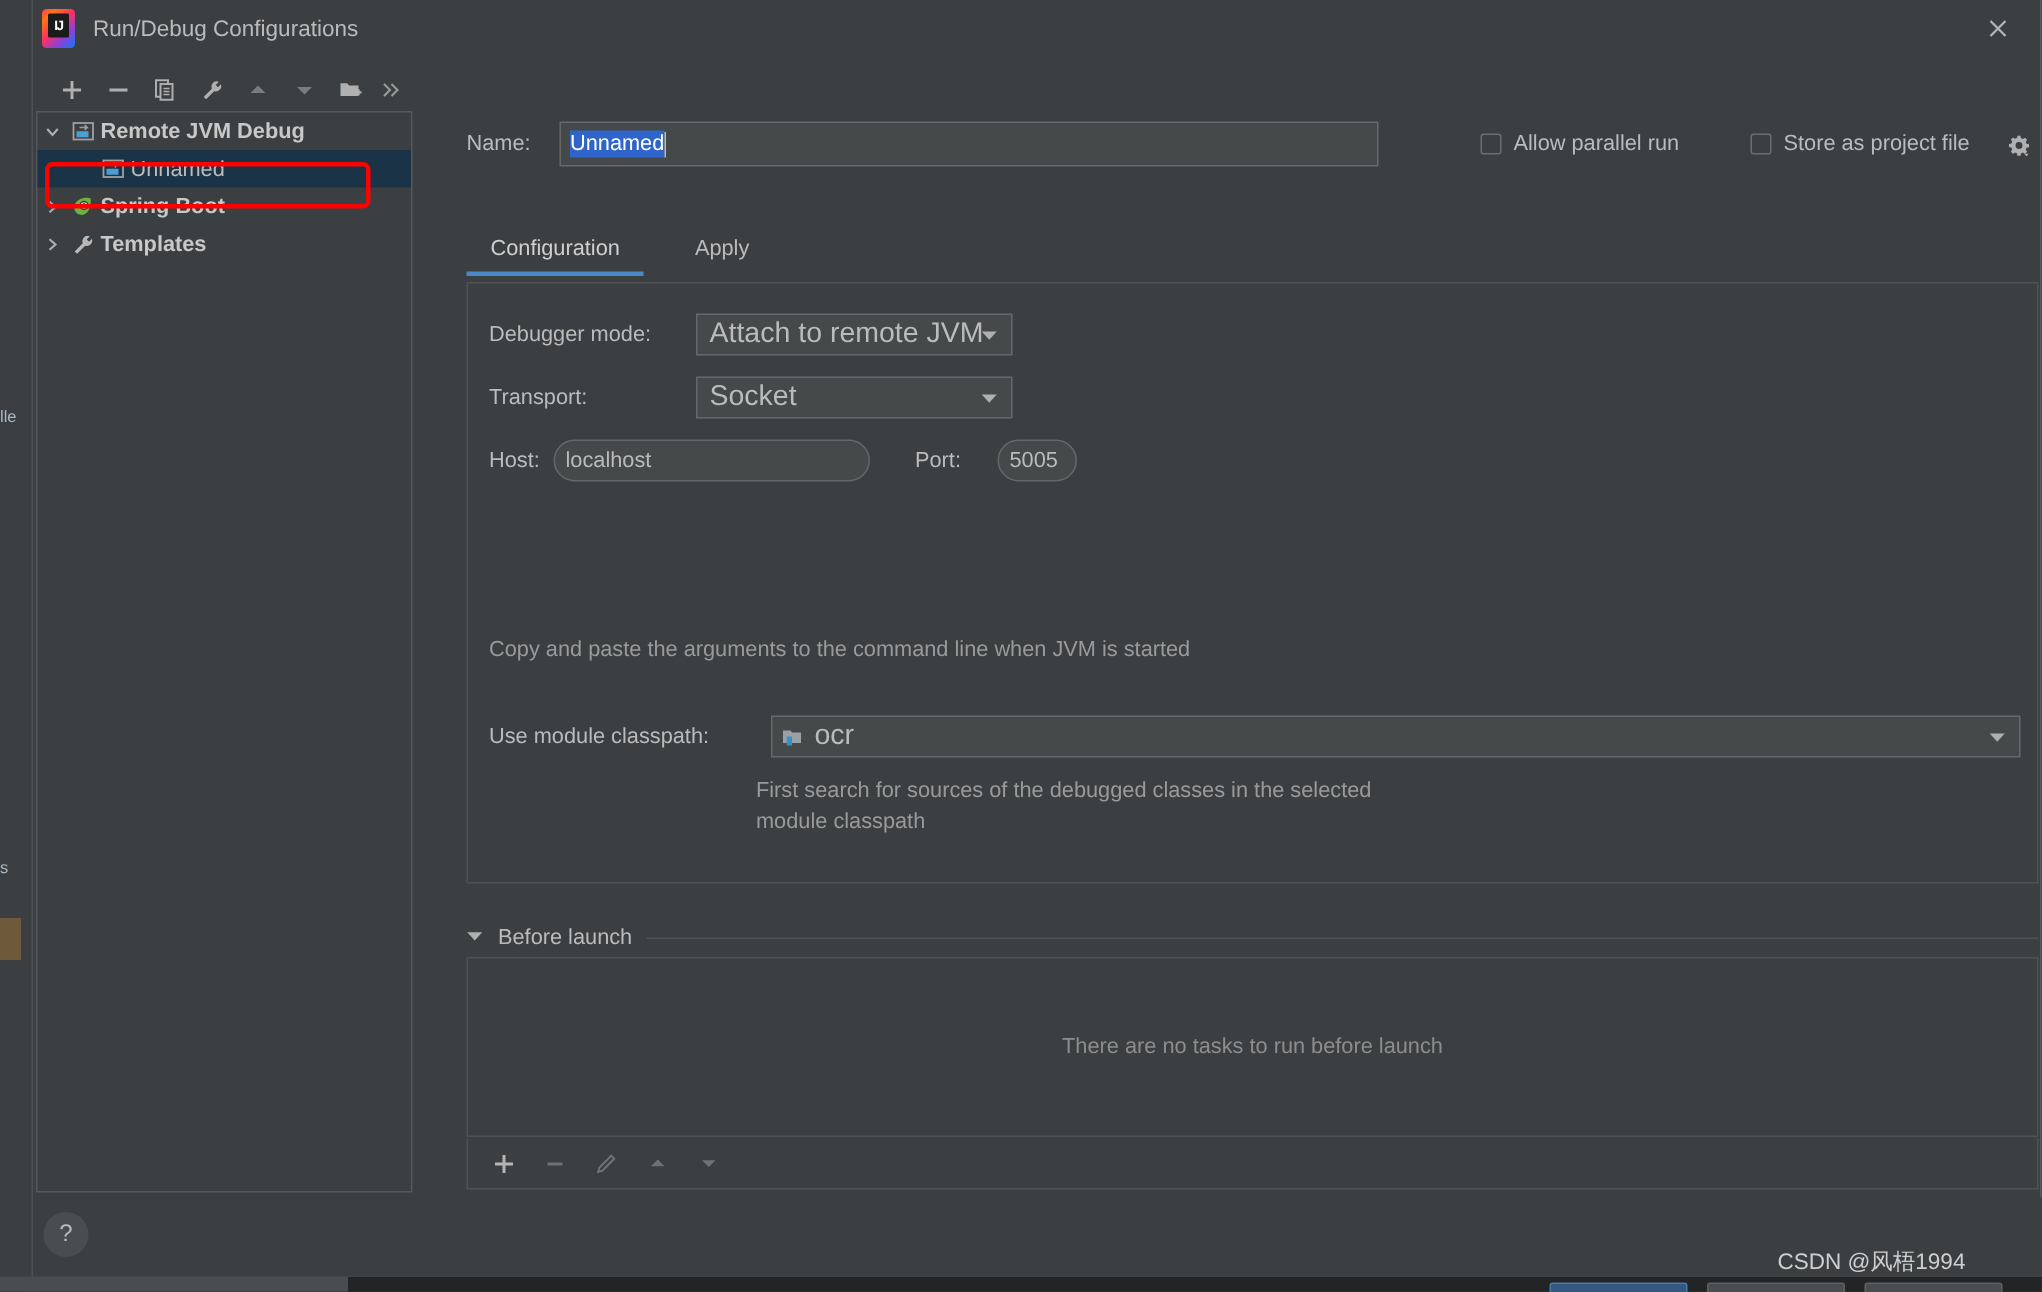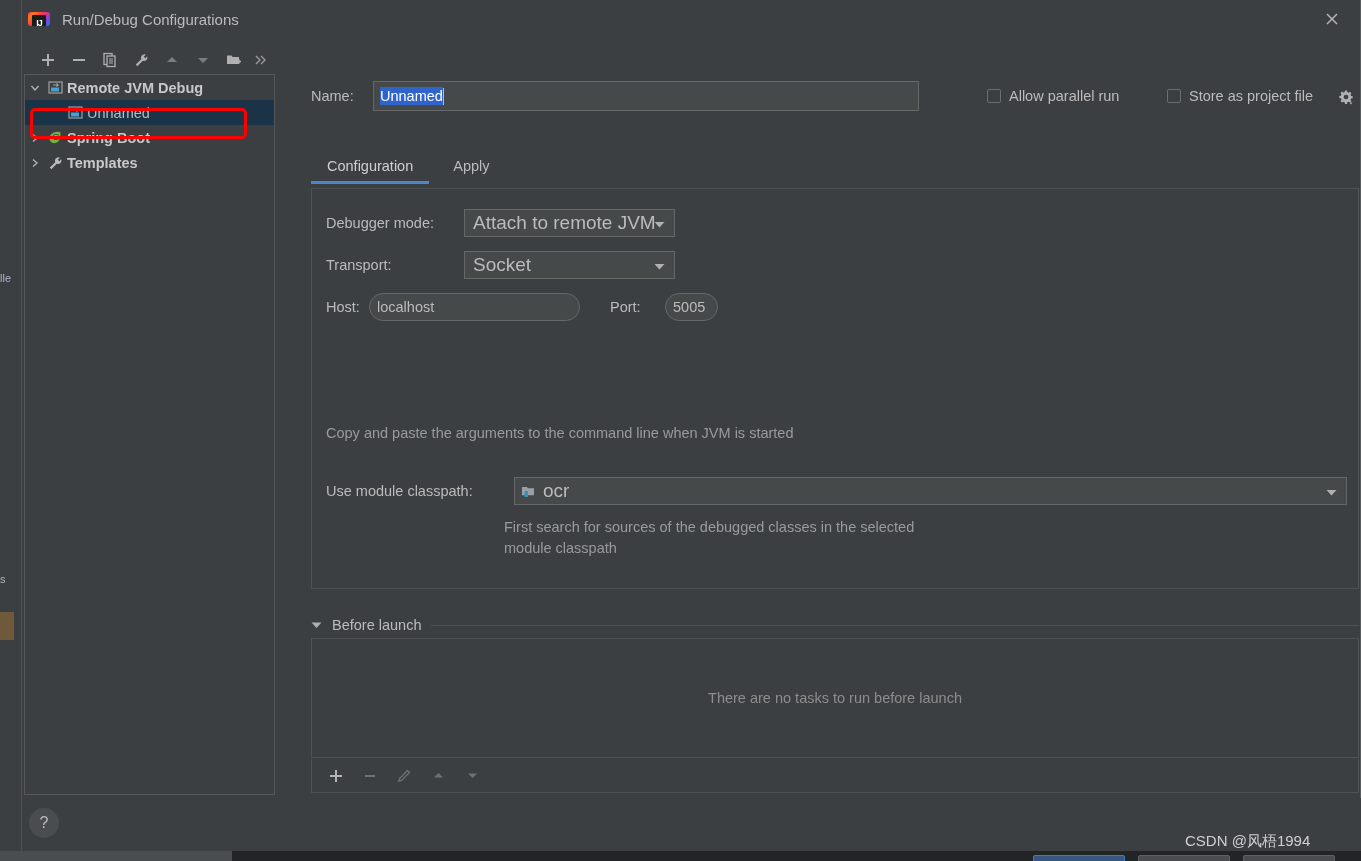--- a/index.html
+++ b/index.html
@@ -66,21 +66,21 @@
 
   
   .titlebar {
     position: relative;
     height: 38px;
     background: #3c3f41;
     display: flex;
     align-items: center;
   }
   .title-logo {
-    width: 22px; height: 14px;
+    width: 22px; height: 26px;
     margin-left: 6px;
     position: relative;
     border-radius: 3px;
     overflow: hidden;
     background: linear-gradient(135deg, #fe315d 0%, #f97a12 18%, #fe315d 45%, #8c40da 72%, #087cfa 100%);
   }
   .title-logo .ij-inner {
     position: absolute;
     left: 4px; top: 3px;
     width: 14px; height: 16px;
@@ -265,21 +265,21 @@
     left: 1050px; top: 51px;
     width: 18px; height: 18px;
     cursor: pointer;
   }
 
   
   .tabs {
     position: absolute;
     left: 24px; top: 114px;
     display: flex;
-    gap: 8px;
+    gap: 18px;
   }
   .tab {
     padding: 6px 16px 10px 16px;
     font-size: 14.5px;
     color: #bbbbbb;
     cursor: pointer;
     position: relative;
   }
   .tab.active { color: #cfcfcf; }
   .tab.active::after {

